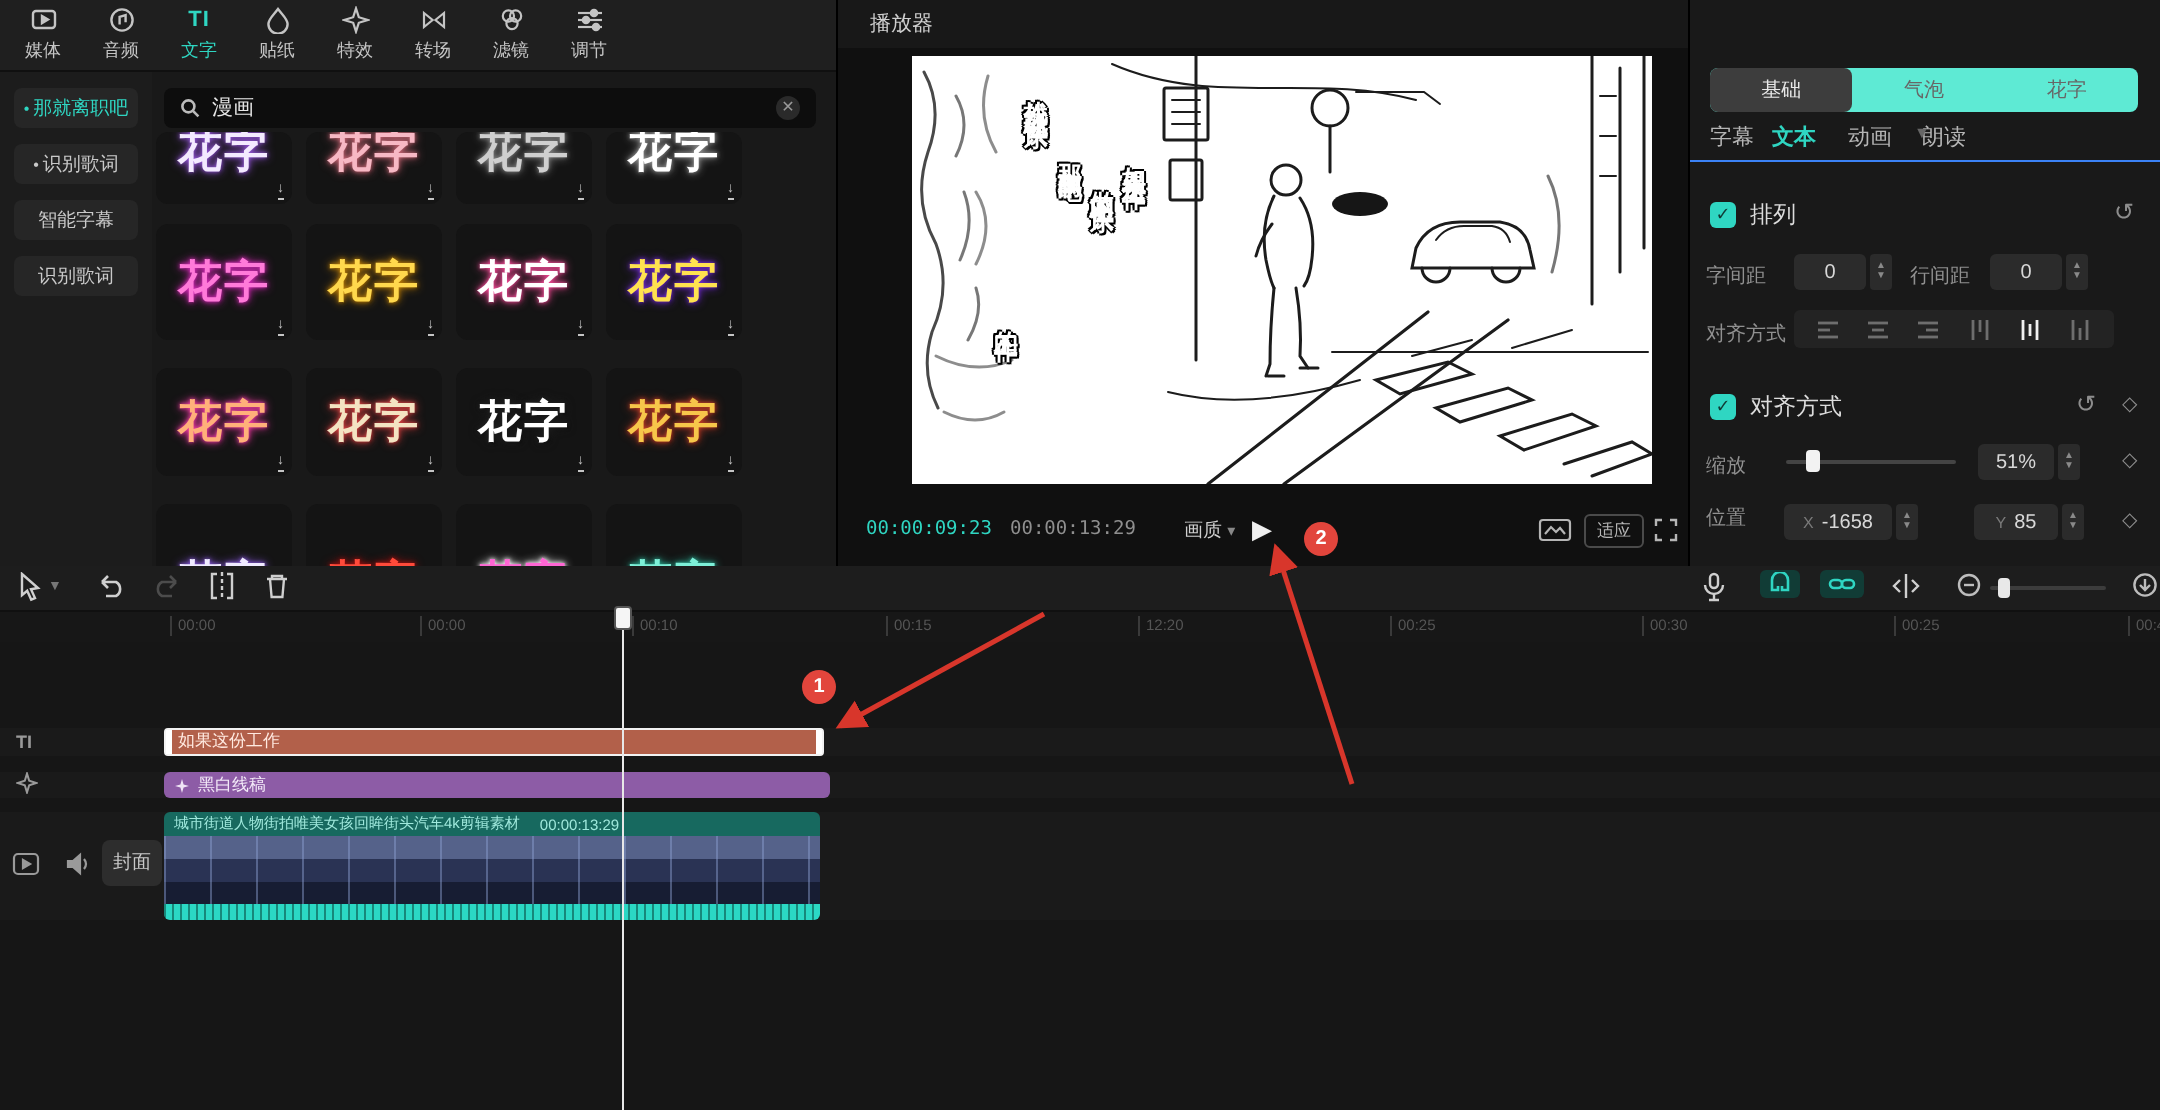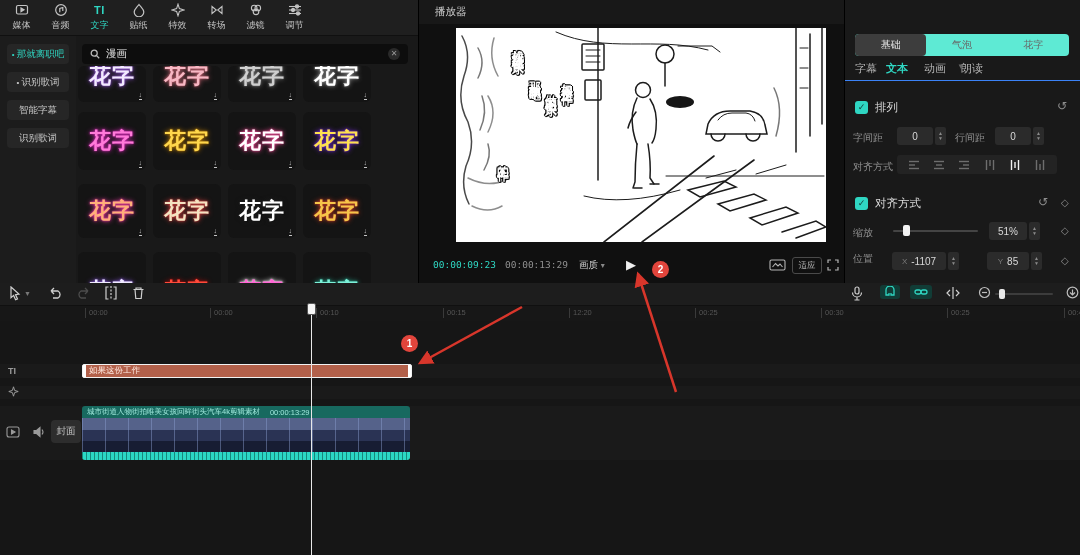--- a/index.html
+++ b/index.html
@@ -39,21 +39,21 @@
   
   .player{position:absolute;left:418px;top:0;width:427px;height:283px;background:#101010;border-left:1px solid #000;border-right:1px solid #000;box-sizing:border-box;}
   .player-head{position:absolute;left:0;top:0;right:0;height:24px;background:#181818;display:flex;align-items:center;padding-left:16px;font-size:10.5px;color:#cfcfcf;}
   .preview{position:absolute;left:37px;top:28px;width:370px;height:214px;background:#fff;overflow:hidden;}
   .vcol{position:absolute;writing-mode:vertical-rl;font-size:12px;font-weight:bold;color:#fff;letter-spacing:2px;line-height:14px;
         text-shadow:-1px 0 #000,1px 0 #000,0 -1px #000,0 1px #000,1px 1px #000,-1px -1px #000;}
   .c1{left:104px;top:46px}.c2{left:88px;top:58px}.c3{left:72px;top:44px}.c4{left:55px;top:12px}.c5{left:40px;top:128px}
   .pctrl{position:absolute;left:0;bottom:8px;right:0;height:18px;font-size:10px;}
   .time-cur{position:absolute;left:14px;top:2px;color:#2fd6c2;font-family:"DejaVu Sans Mono",monospace;font-size:9.5px;}
   .time-total{position:absolute;left:86px;top:2px;color:#8f8f8f;font-family:"DejaVu Sans Mono",monospace;font-size:9.5px;}
-  .quality{position:absolute;left:160px;top:2px;color:#cfcfcf;font-size:9.5px;cursor:pointer;}
+  .quality{position:absolute;left:173px;top:2px;color:#cfcfcf;font-size:9.5px;cursor:pointer;}
   .quality .car{color:#888;font-size:8px;}
   .play-btn{position:absolute;left:207px;top:0;color:#efefef;font-size:13px;cursor:pointer;}
   .fit-btn{position:absolute;left:373px;top:0;width:28px;height:15px;border:1px solid #4a4a4a;border-radius:3px;color:#b5b5b5;font-size:8.5px;display:flex;align-items:center;justify-content:center;cursor:pointer;}
   .icon-btn{cursor:pointer}
 
   
   .inspector{position:absolute;left:845px;top:0;width:235px;height:283px;background:#191919;}
   .insp-tabs{position:absolute;top:16px;left:0;right:0;height:26px;border-bottom:1px solid #3b82f6;margin-top:38px;}
   .insp-tab{position:absolute;top:7px;font-size:11px;color:#b5b5b5;cursor:pointer;}
   .it0{left:10px}.it1{left:41px}.it2{left:79px}.it3{left:116px}
@@ -474,21 +474,21 @@
           <span>▲</span>
           <span>▼</span>
         </span>
       <span class="kf" style="left:216px;top:3px">◇</span>
     </div>
 
     <div class="abs" style="left:0;top:252px;width:235px;height:20px">
       <span class="flabel" style="left:8px;top:0">位置</span>
       <span class="vbox" style="left:47px;top:0;width:54px">
           <span class="dim-xy">X</span>
-          <span>-1107</span>
+          <span>-1658</span>
         </span>
       <span class="stepper" style="left:103px;top:0">
           <span>▲</span>
           <span>▼</span>
         </span>
       <span class="vbox" style="left:142px;top:0;width:42px">
           <span class="dim-xy">Y</span>
           <span>85</span>
         </span>
       <span class="stepper" style="left:186px;top:0">
@@ -621,20 +621,26 @@
           </g>
         </svg>
       </span>
     <div class="cover-btn">
         <span>封面</span>
       </div>
 
     <div class="clip-text">
         <span>如果这份工作</span>
       </div>
+    <div class="clip-effect">
+      <svg width="8" height="8">
+          <path d="M4,0.5 L4.8,3.2 L7.5,4 L4.8,4.8 L4,7.5 L3.2,4.8 L0.5,4 L3.2,3.2 Z" fill="#efe4f5"></path>
+        </svg>
+      <span>黑白线稿</span>
+    </div>
     <div class="clip-video">
       <div class="cv-head">
         <span>城市街道人物街拍唯美女孩回眸街头汽车4k剪辑素材</span>
         <span>00:00:13:29</span>
       </div>
       <div class="cv-thumbs"></div>
       <div class="cv-audio"></div>
     </div>
   </div>
 

